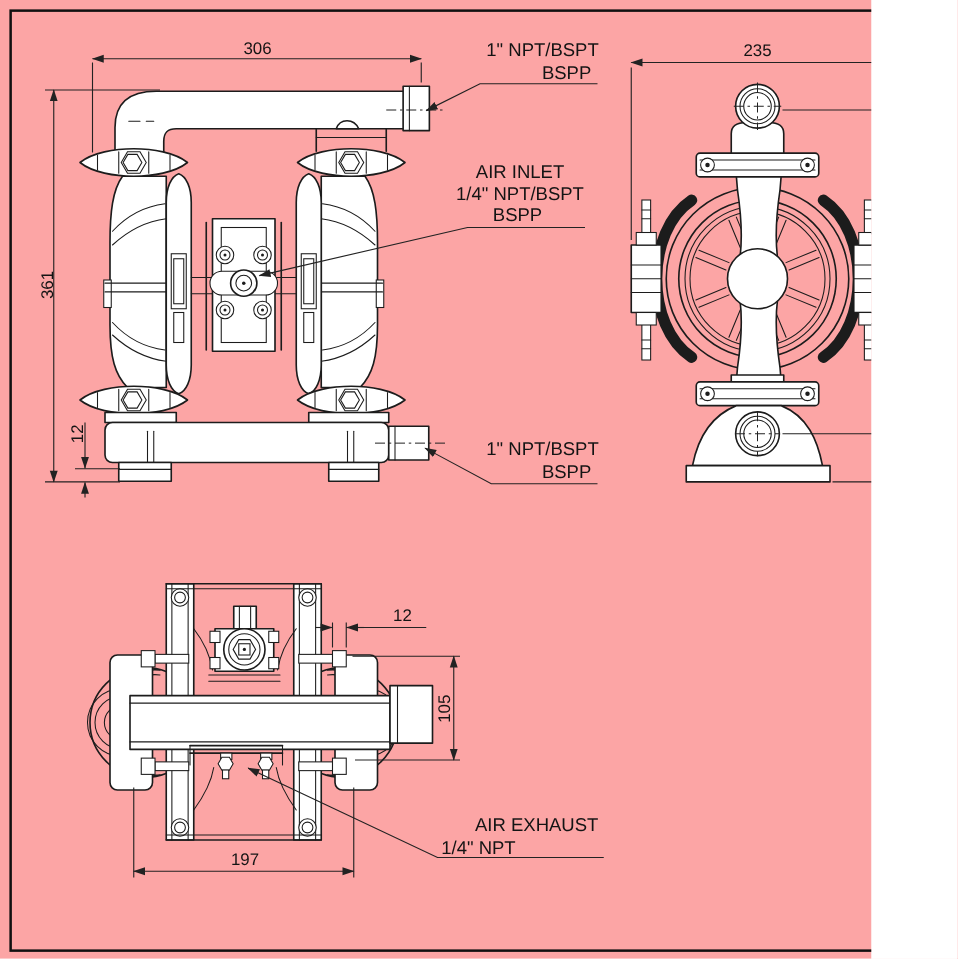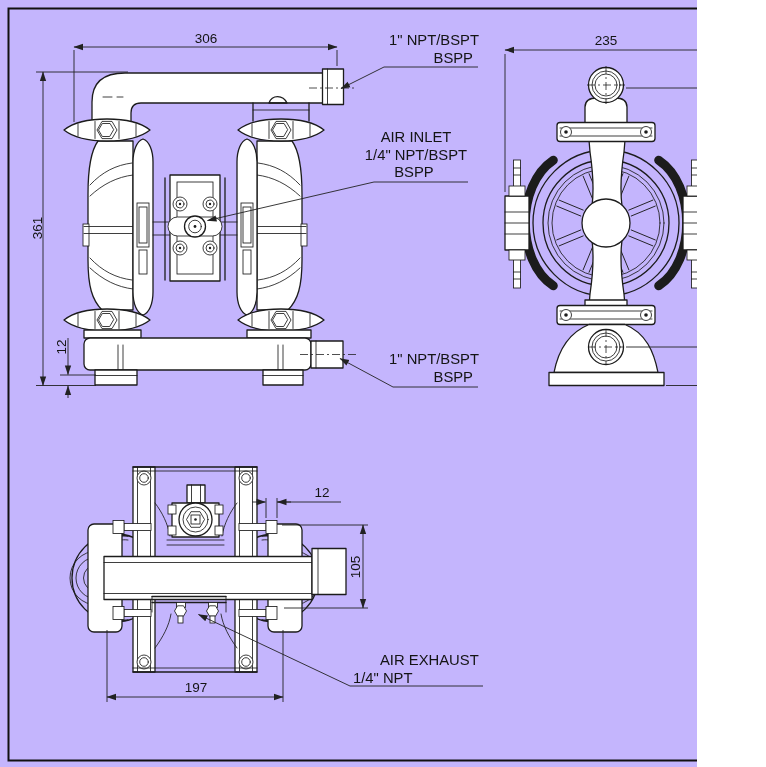--- a/index.html
+++ b/index.html
@@ -1,16 +1,16 @@
 <!DOCTYPE html>
 <html><head>
 <meta charset="utf-8">
 <style>
   html,body{margin:0;padding:0;background:#ffffff;}
-  .page{position:relative;width:697px;height:767px;background:#c4b5fd;overflow:hidden;}
+  .page{position:relative;width:697px;height:767px;background:#fca5a5;overflow:hidden;}
   svg{display:block;}
   svg *{vector-effect:none;}
   .ln  {stroke:#1c1c1c;stroke-width:1.3;fill:none;stroke-linecap:round;stroke-linejoin:round;}
   .lnf {stroke:#1c1c1c;stroke-width:1.3;fill:#ffffff;stroke-linejoin:round;}
   .thin{stroke:#1c1c1c;stroke-width:0.85;fill:none;stroke-linecap:round;}
   .thinf{stroke:#1c1c1c;stroke-width:0.85;fill:#ffffff;}
   .band{stroke:#1c1c1c;stroke-width:9;fill:none;stroke-linecap:round;}
   .dimln{stroke:#222222;stroke-width:0.9;fill:none;}
   .dash {stroke:#222222;stroke-width:0.8;fill:none;stroke-dasharray:8 3 2 3;}
   .dot  {fill:#1c1c1c;}

